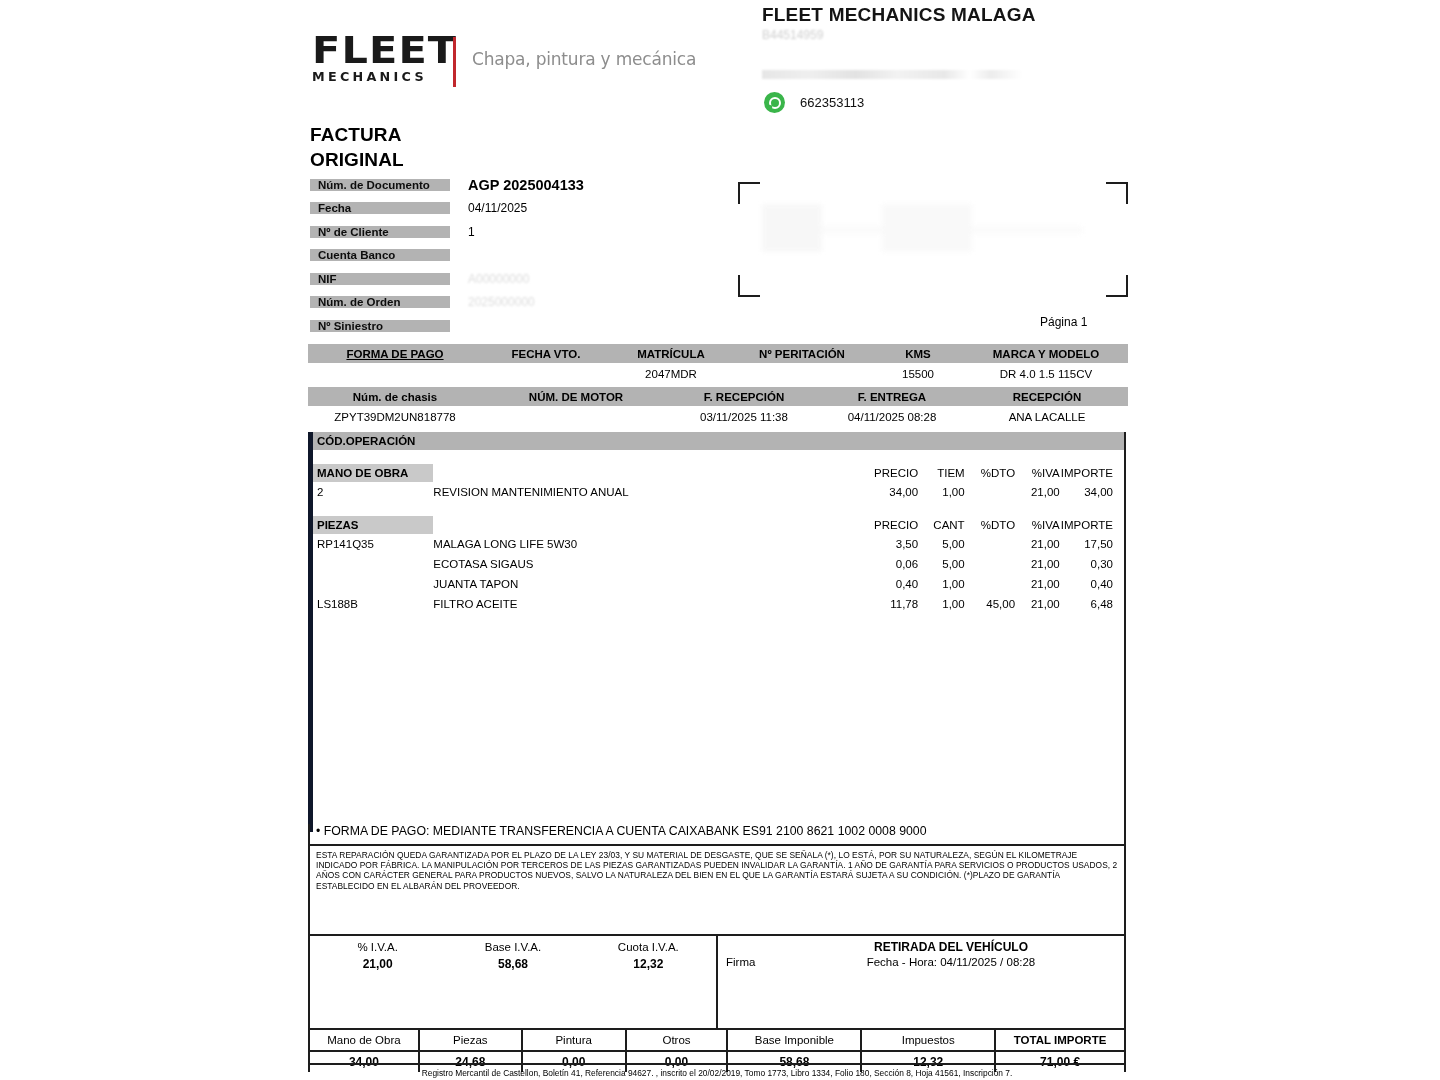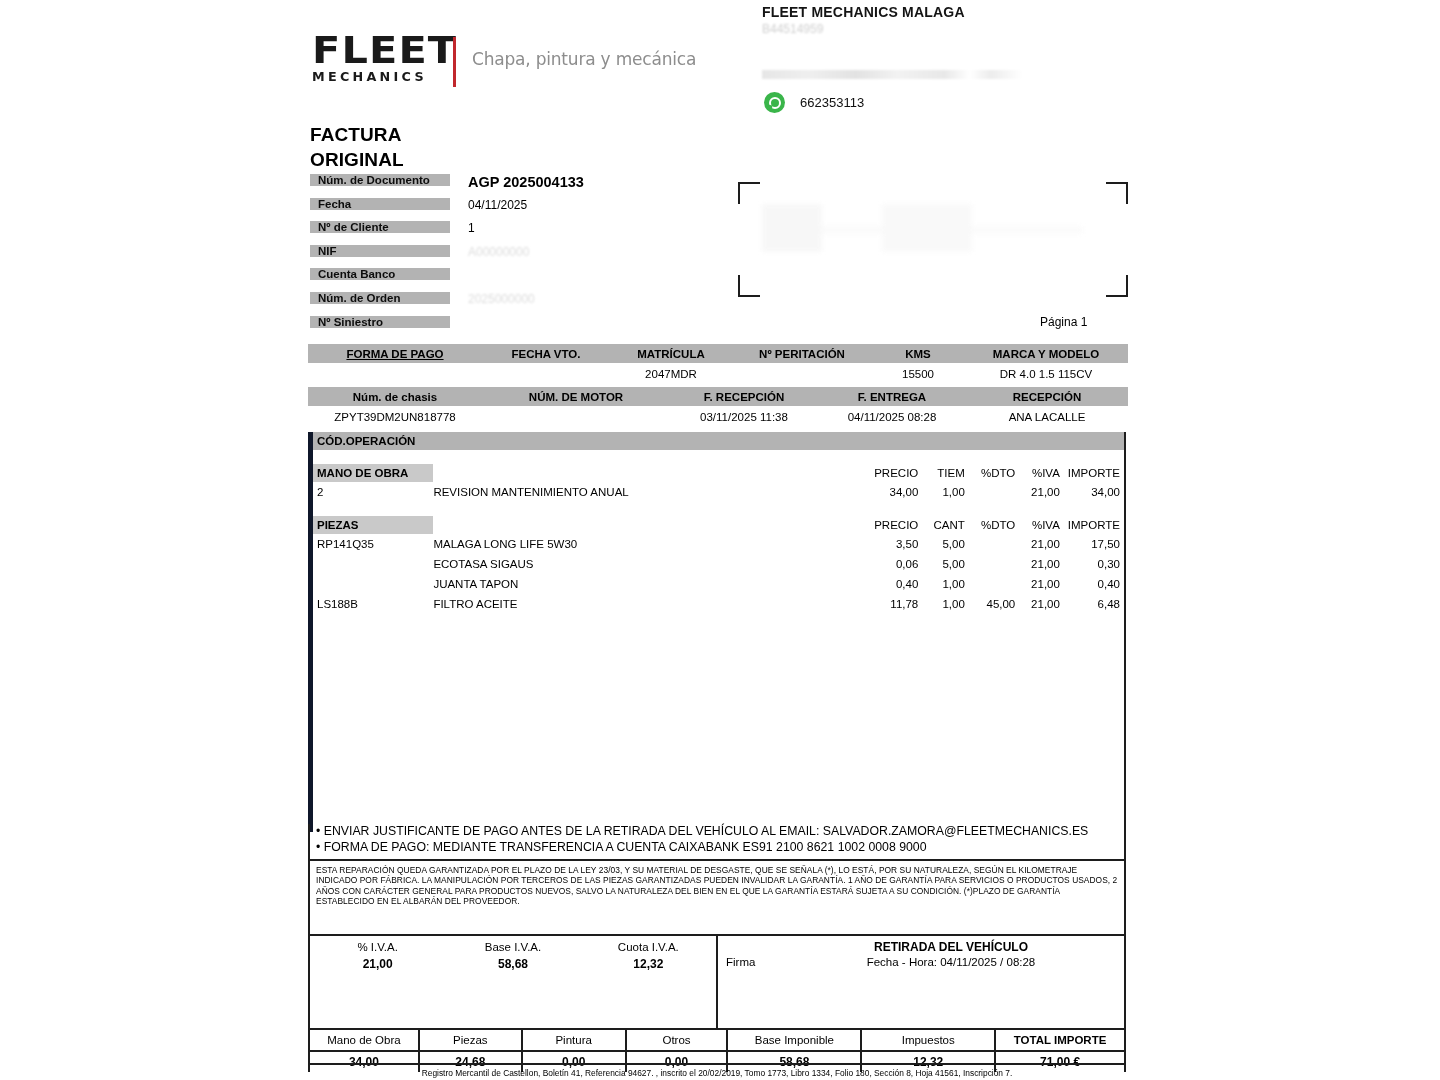--- a/index.html
+++ b/index.html
@@ -69,21 +69,21 @@
     white-space: nowrap;
   }
 
   .company-block {
     position: absolute;
     left: 762px;
     top: 4px;
     width: 380px;
   }
   .company-name {
-    font-size: 14px;
+    font-size: 19px;
     font-weight: bold;
     letter-spacing: 0.2px;
     color: #141414;
   }
   .company-cif {
     font-size: 12px;
     color: #cfcfcf;
     margin-top: 2px;
     filter: blur(0.9px);
   }
@@ -149,21 +149,21 @@
   
   .meta {
     position: absolute;
     left: 310px;
     top: 174px;
     width: 450px;
   }
   .meta-row {
     height: 21px;
     display: flex;
-    align-items: flex-start;
+    align-items: center;
     margin-bottom: 2.6px;
   }
   .meta-label {
     width: 140px;
     background: #b3b3b3;
     font-size: 11.5px;
     font-weight: bold;
     display: flex;
     align-items: center;
     padding-left: 8px;
@@ -312,21 +312,21 @@
     align-items: center;
     height: 20px;
     font-size: 11.5px;
   }
   .li-cod  { width: 124px; padding-left: 4px; box-sizing: border-box; }
   .li-desc { width: 430px; }
   .col-precio { width: 70px; text-align: right; box-sizing: border-box; }
   .col-cant   { width: 48px; text-align: right; box-sizing: border-box; }
   .col-dto    { width: 52px; text-align: right; box-sizing: border-box; }
   .col-iva    { width: 46px; text-align: right; box-sizing: border-box; }
-  .col-imp    { width: 66px; text-align: right; padding-right: 4px; box-sizing: border-box; }
+  .col-imp    { width: 66px; text-align: right; padding-right: 11px; box-sizing: border-box; }
 
   
   .notes {
     position: absolute;
     left: 308px;
     top: 824px;
     width: 818px;
     border-left: 2px solid #1d1d1d;
     border-right: 2px solid #1d1d1d;
     box-sizing: border-box;
@@ -474,26 +474,26 @@
     </div>
     <div class="meta-row">
       <div class="meta-label">Fecha</div>
       <div class="meta-value">04/11/2025</div>
     </div>
     <div class="meta-row">
       <div class="meta-label">Nº de Cliente</div>
       <div class="meta-value">1</div>
     </div>
     <div class="meta-row">
+      <div class="meta-label">Cuenta Banco</div>
+      <div class="meta-value"></div>
+    </div>
+    <div class="meta-row">
       <div class="meta-label">NIF</div>
       <div class="meta-value redacted">A00000000</div>
-    </div>
-    <div class="meta-row">
-      <div class="meta-label">Cuenta Banco</div>
-      <div class="meta-value"></div>
     </div>
     <div class="meta-row">
       <div class="meta-label">Núm. de Orden</div>
       <div class="meta-value redacted">2025000000</div>
     </div>
     <div class="meta-row">
       <div class="meta-label">Nº Siniestro</div>
       <div class="meta-value"></div>
     </div>
   </div>
@@ -609,21 +609,20 @@
       <div class="li-desc">FILTRO ACEITE</div>
       <div class="col-precio">11,78</div>
       <div class="col-cant">1,00</div>
       <div class="col-dto">45,00</div>
       <div class="col-iva">21,00</div>
       <div class="col-imp">6,48</div>
     </div>
   </div>
 
   <div class="notes">
-    <div class="note-line">• ENVIAR JUSTIFICANTE DE PAGO ANTES DE LA RETIRADA DEL VEHÍCULO AL EMAIL: SALVADOR.ZAMORA@FLEETMECHANICS.ES</div>
     <div class="note-line">• FORMA DE PAGO: MEDIANTE TRANSFERENCIA A CUENTA CAIXABANK ES91 2100 8621 1002 0008 9000</div>
     <div class="legal-box">
       <div class="legal-text">ESTA REPARACIÓN QUEDA GARANTIZADA POR EL PLAZO DE LA LEY 23/03, Y SU MATERIAL DE DESGASTE, QUE SE SEÑALA (*), LO ESTÁ, POR SU NATURALEZA, SEGÚN EL KILOMETRAJE INDICADO POR FÁBRICA. LA MANIPULACIÓN POR TERCEROS DE LAS PIEZAS GARANTIZADAS PUEDEN INVALIDAR LA GARANTÍA. 1 AÑO DE GARANTÍA PARA SERVICIOS O PRODUCTOS USADOS, 2 AÑOS CON CARÁCTER GENERAL PARA PRODUCTOS NUEVOS, SALVO LA NATURALEZA DEL BIEN EN EL QUE LA GARANTÍA ESTARÁ SUJETA A SU CONDICIÓN. (*)PLAZO DE GARANTÍA ESTABLECIDO EN EL ALBARÁN DEL PROVEEDOR.</div>
     </div>
   </div>
 
   <div class="totals">
     <div class="tot-top">
       <div class="tot-left">
         <div class="tot-cellgrp">

